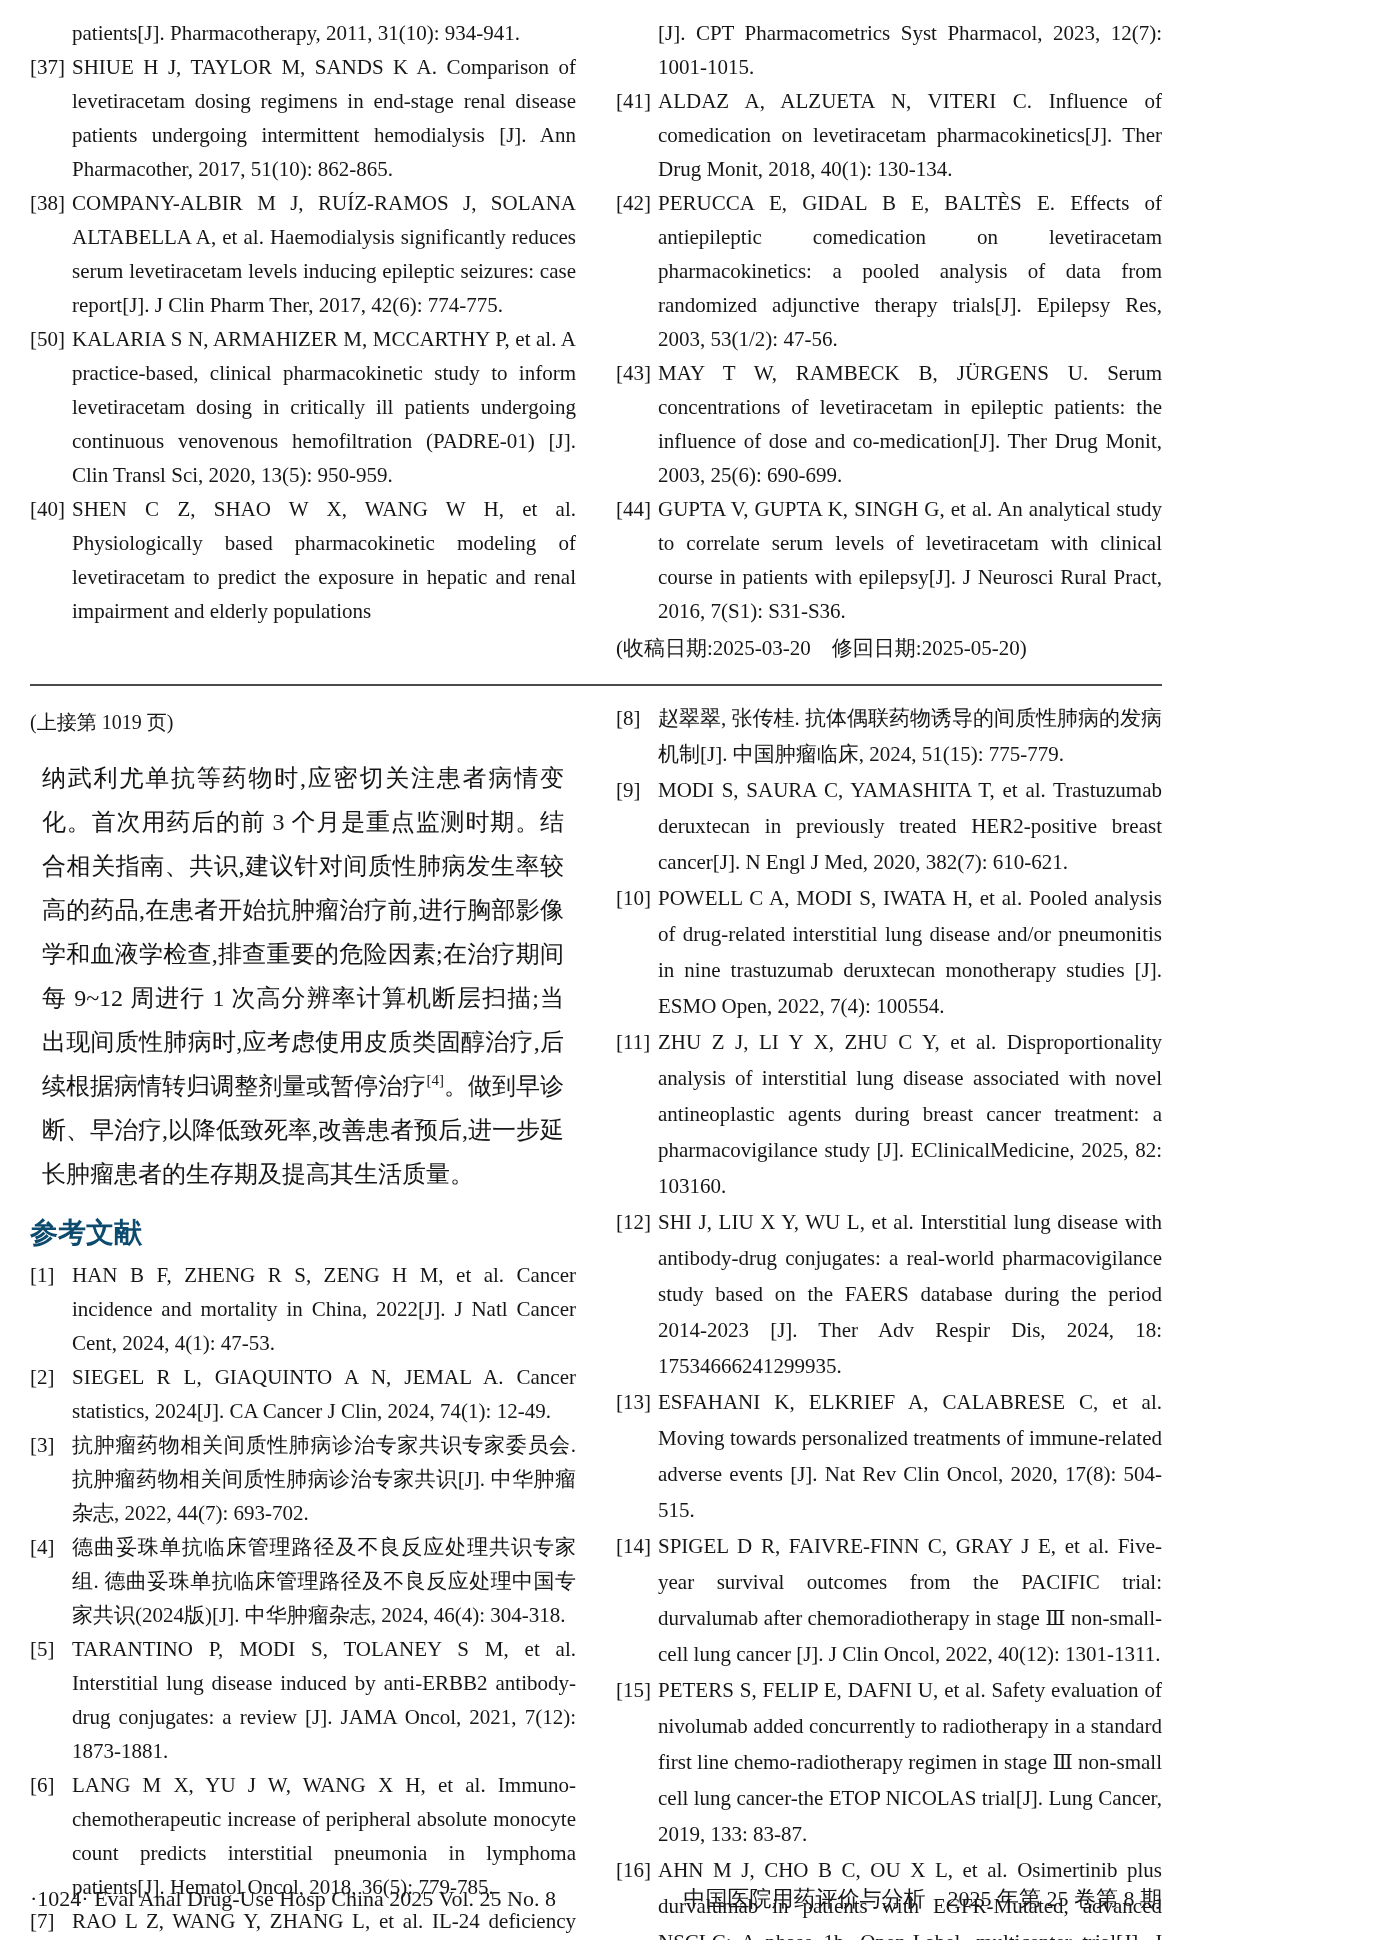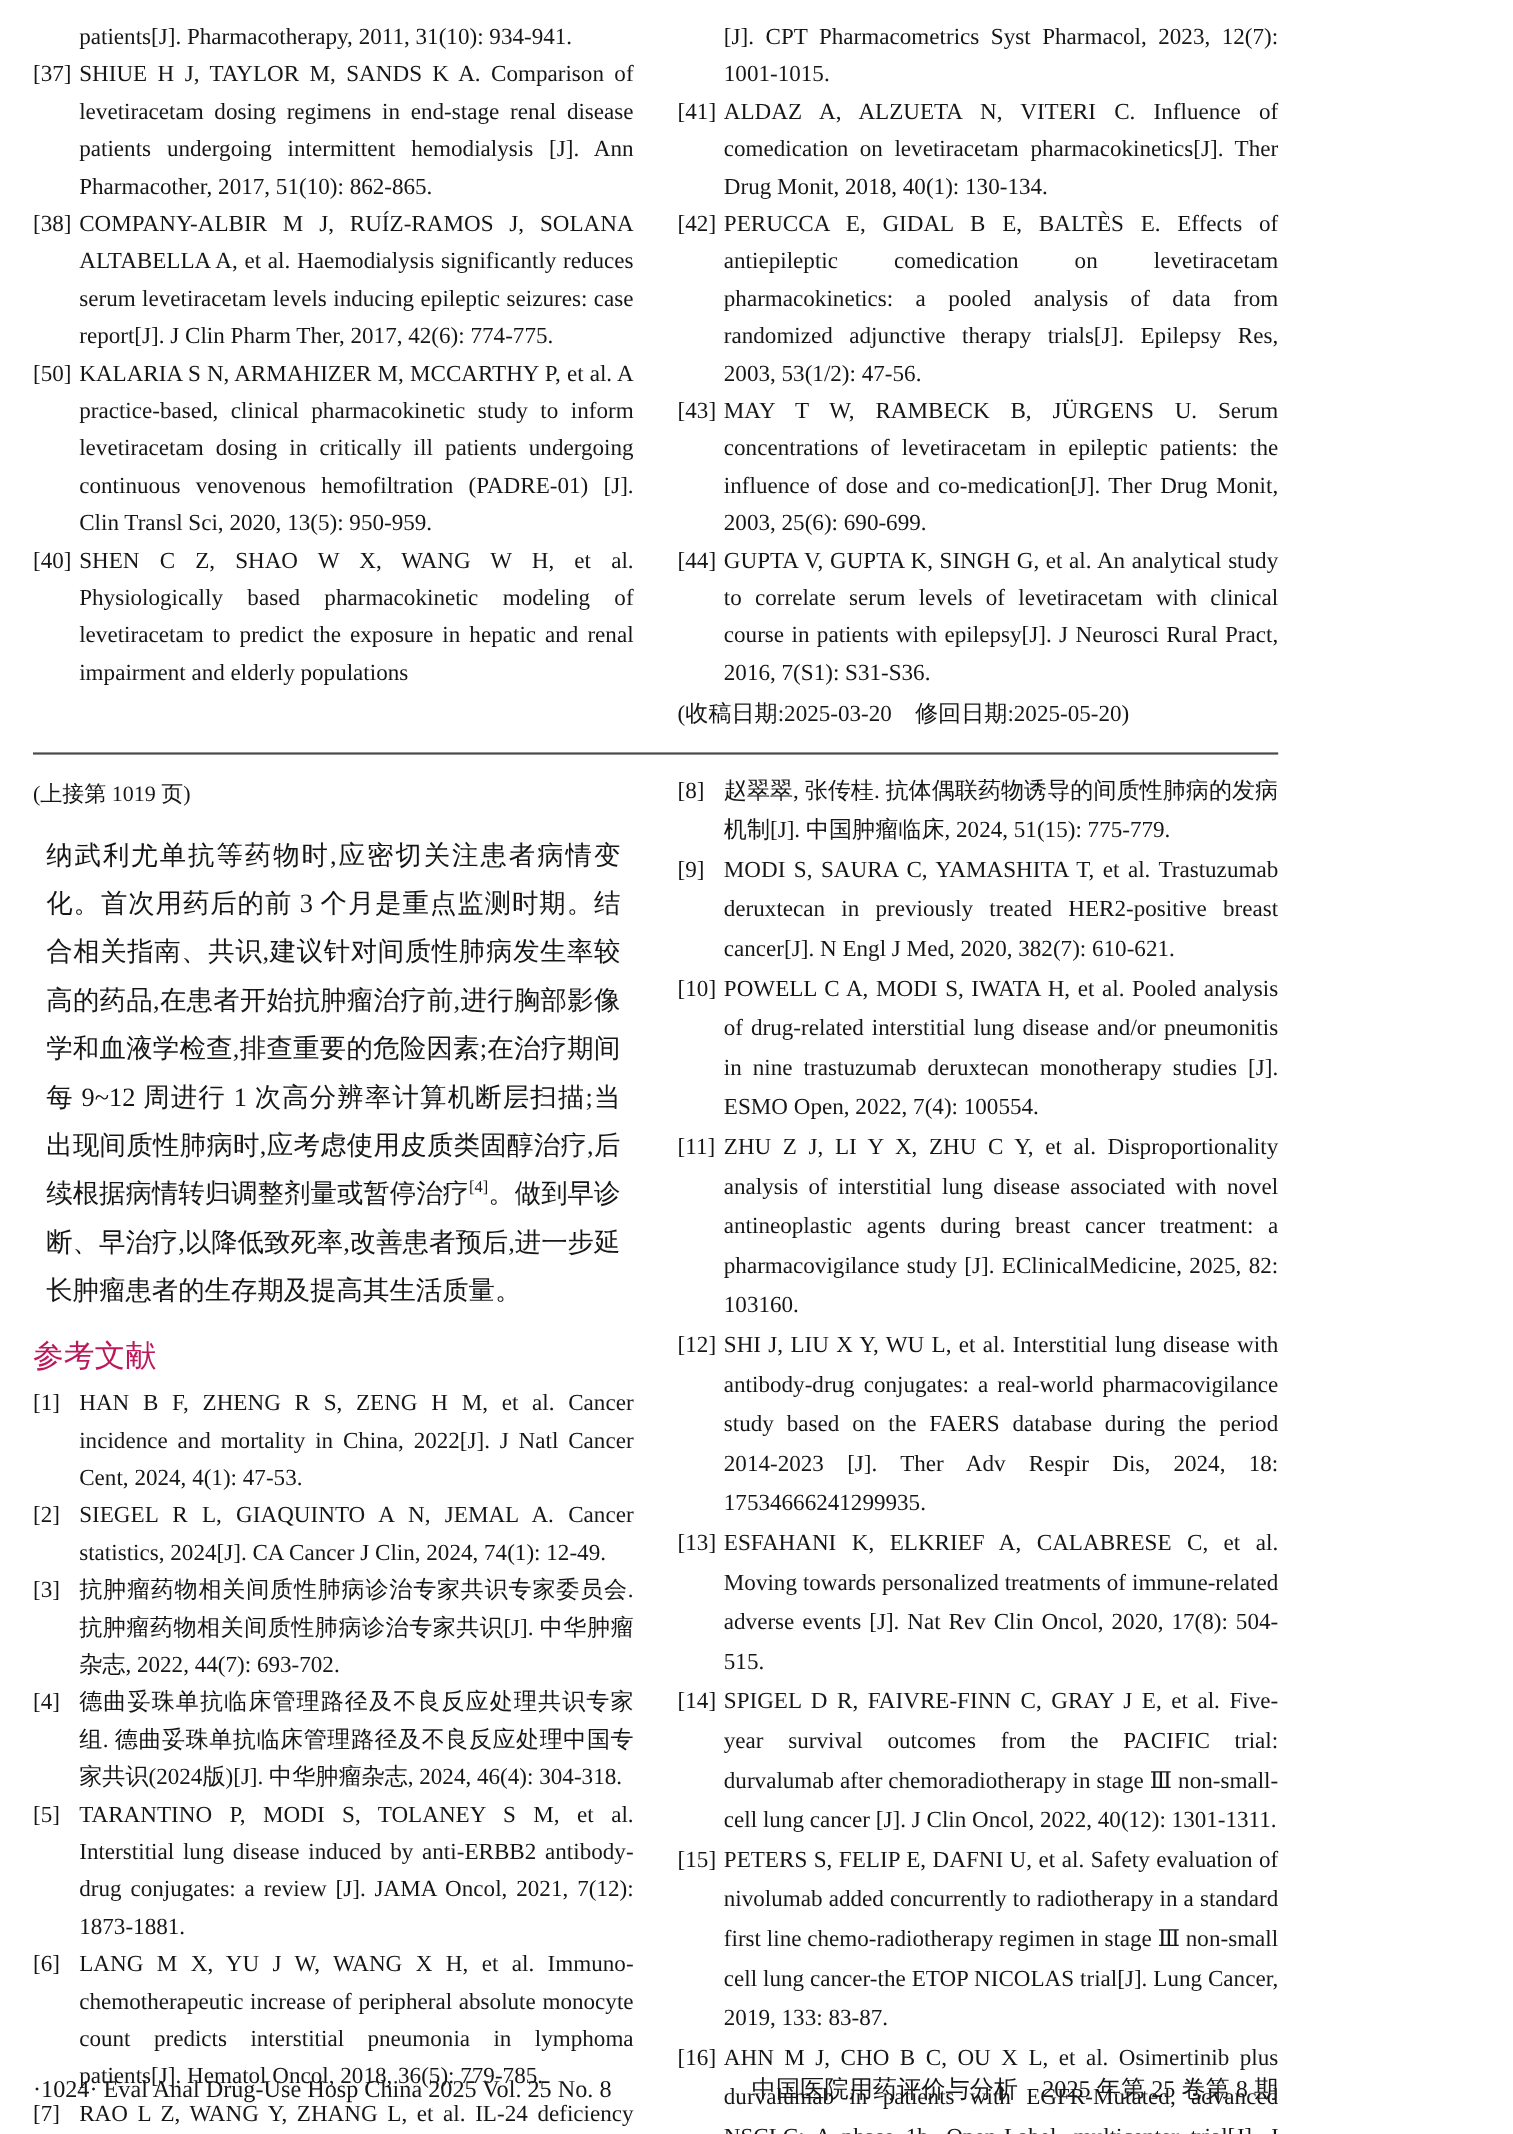--- a/index.html
+++ b/index.html
@@ -43,25 +43,25 @@
     margin: 12px;
     font-size: 24px;
     line-height: 44px;
     text-align: justify;
     text-justify: inter-ideograph;
   }
   .body-par sup { font-size: 15px; line-height: 0; }
 
   .refs-heading {
     font-family: "Liberation Sans", "DejaVu Sans", sans-serif;
-    font-weight: 400;
+    font-weight: 700;
     font-size: 28px;
     line-height: 50px;
     margin: 0;
-    color: #be185d;
+    color: #0c4a6e;
   }
 
   .bottom-right .ref { line-height: 36px; }
 
   .dates-line {
     font-size: 21px;
     line-height: 40px;
     text-align: left;
     padding-right: 4px;
   }

